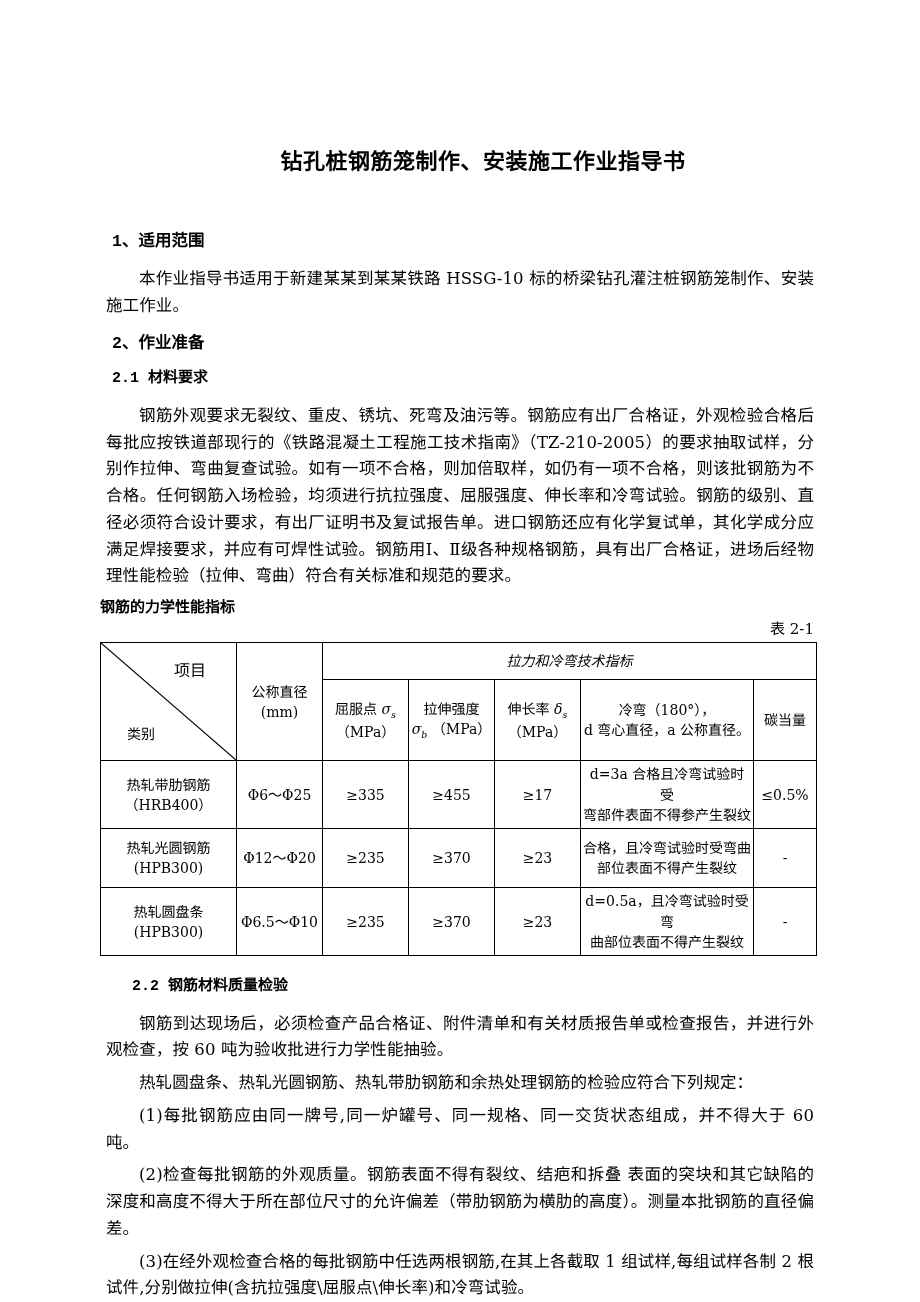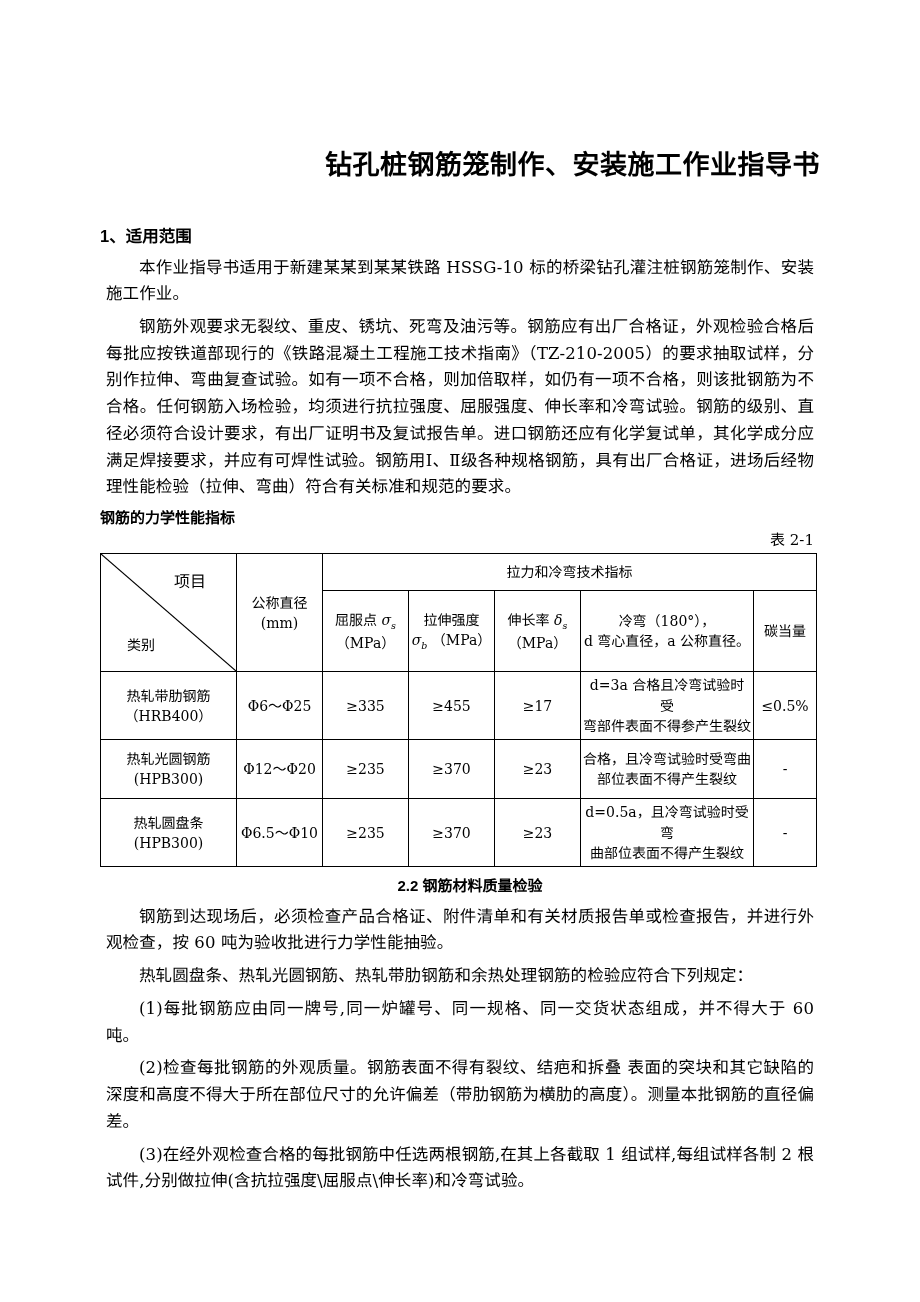--- a/index.html
+++ b/index.html
@@ -22,45 +22,44 @@
     box-sizing: border-box;
     padding: 0 100px;
     overflow: hidden;
   }
 
   
   .doc-title {
     margin: 0;
     padding-top: 148px;
     font-family: "DejaVu Sans", "Liberation Sans", sans-serif;
-    font-size: 27px;
+    font-size: 22px;
     font-weight: bold;
     letter-spacing: 0.5px;
-    text-align: right;
+    text-align: center;
     line-height: 1.25;
     padding-left: 46px;
   }
 
   
   .h1, .h2 {
-    font-family: Liberation Sans, sans-serif;
+    font-family: Liberation Mono, monospace;
     font-weight: bold;
-    margin: 0;
+    margin: 12px;
     line-height: 1.5;
   }
   .h1 {
     font-size: 16.5px;
     padding-top: 0;
   }
   .h2 {
     font-size: 15px;
   }
   .h2.indent {
     padding-left: 20px;
-    text-align: center;
   }
   .spacer-title { height: 42px; }
 
   
   p.body {
     margin: 6px;
     font-size: 16.5px;
     line-height: 1.62;
     text-align: justify;
     text-justify: inter-ideograph;
@@ -125,20 +124,21 @@
     font-size: 16px;
   }
   .corner-cell .lbl-bot {
     position: absolute;
     bottom: 16px;
     left: 26px;
     font-size: 14px;
   }
   .grp-head {
     height: 30px;
+    font-style: italic;
   }
   .sub-head {
     height: 74px;
   }
   td.body-cell {
     height: 52px;
   }
   .sym { font-style: italic; font-family: "DejaVu Serif", serif; }
   .sym sub { font-size: 68%; font-style: italic; }
   .nowrap { white-space: nowrap; }
@@ -149,20 +149,22 @@
 
 <div class="page">
 
   <h1 class="doc-title">钻孔桩钢筋笼制作、安装施工作业指导书</h1>
 
   <div class="spacer-title"></div>
 
   <div class="h1">1、适用范围</div>
   <p class="body ind2">本作业指导书适用于新建某某到某某铁路 HSSG-10 标的桥梁钻孔灌注桩钢筋笼制作、安装施工作业。</p>
 
+  <div class="h1">2、作业准备</div>
+  <div class="h2">2.1 材料要求</div>
   <p class="body ind2">钢筋外观要求无裂纹、重皮、锈坑、死弯及油污等。钢筋应有出厂合格证，外观检验合格后每批应按铁道部现行的《铁路混凝土工程施工技术指南》（TZ-210-2005）的要求抽取试样，分别作拉伸、弯曲复查试验。如有一项不合格，则加倍取样，如仍有一项不合格，则该批钢筋为不合格。任何钢筋入场检验，均须进行抗拉强度、屈服强度、伸长率和冷弯试验。钢筋的级别、直径必须符合设计要求，有出厂证明书及复试报告单。进口钢筋还应有化学复试单，其化学成分应满足焊接要求，并应有可焊性试验。钢筋用Ⅰ、Ⅱ级各种规格钢筋，具有出厂合格证，进场后经物理性能检验（拉伸、弯曲）符合有关标准和规范的要求。</p>
 
   <div class="tbl-caption">钢筋的力学性能指标</div>
   <div class="tbl-number">表 2-1</div>
 
   <table class="spec">
     <colgroup>
       <col style="width:136px">
       <col style="width:86px">
       <col style="width:86px">

